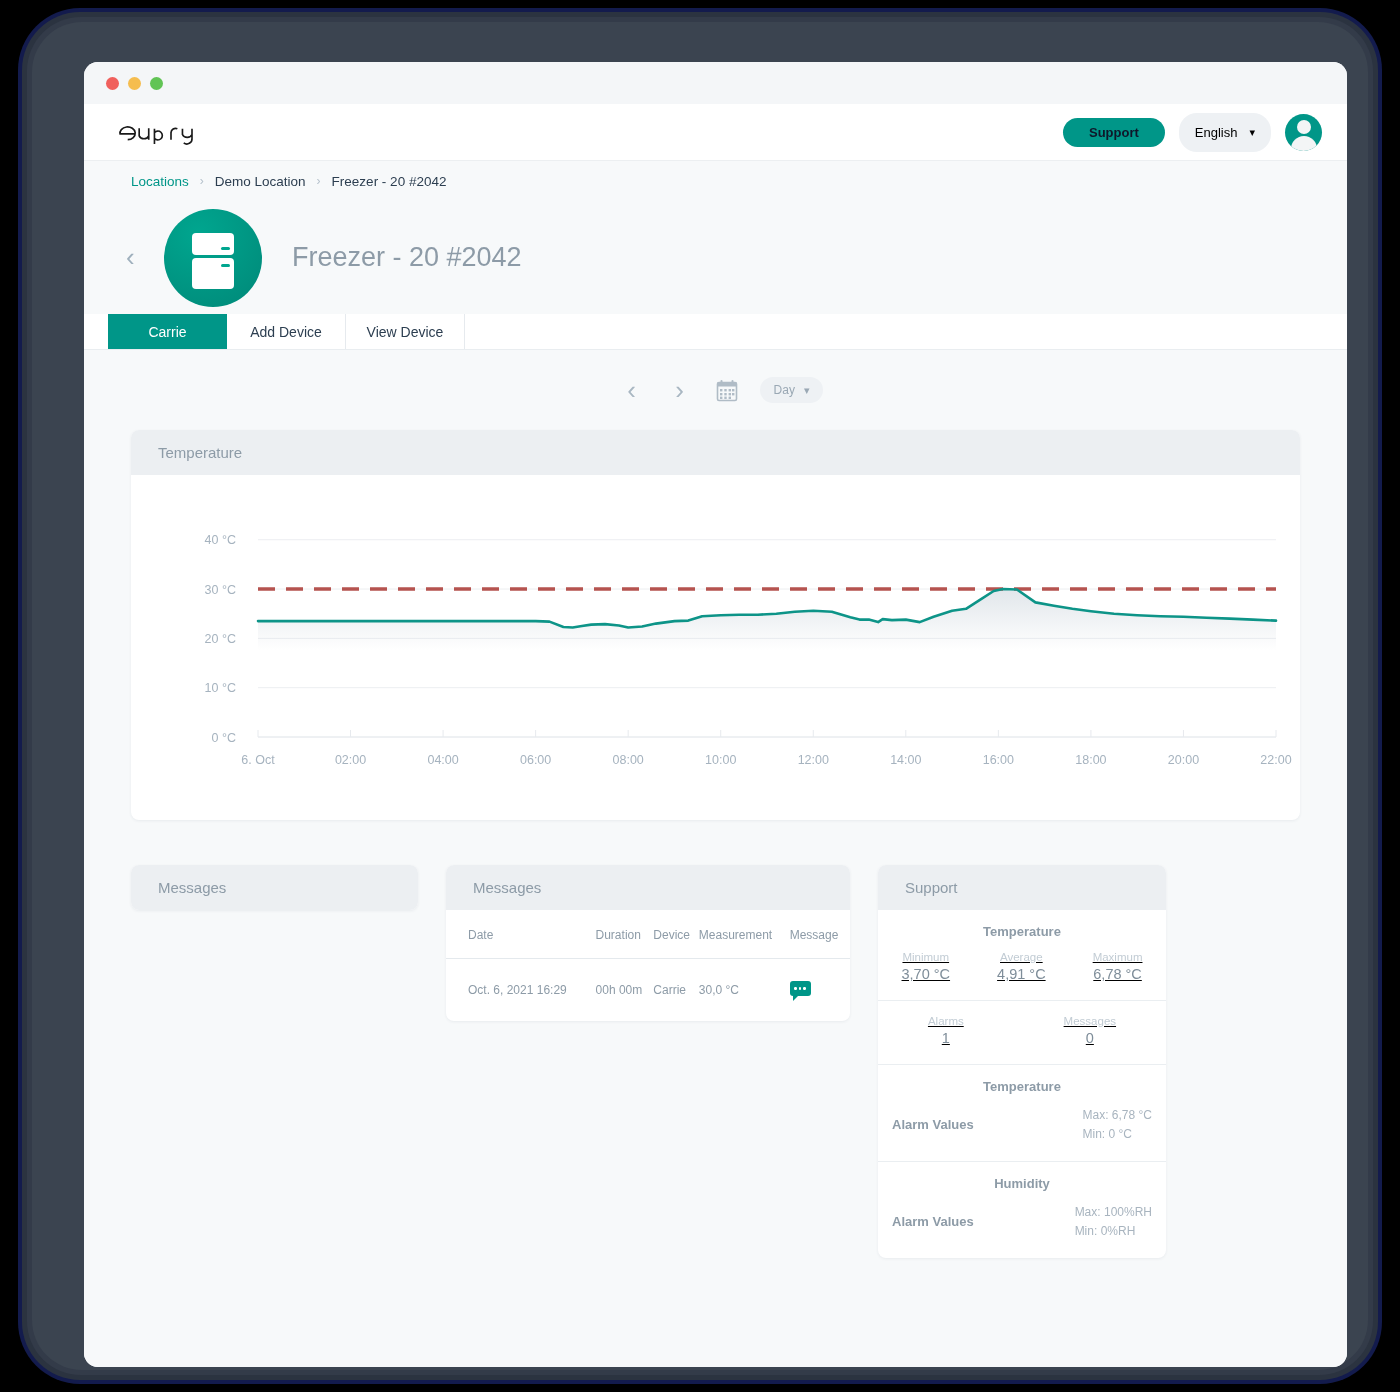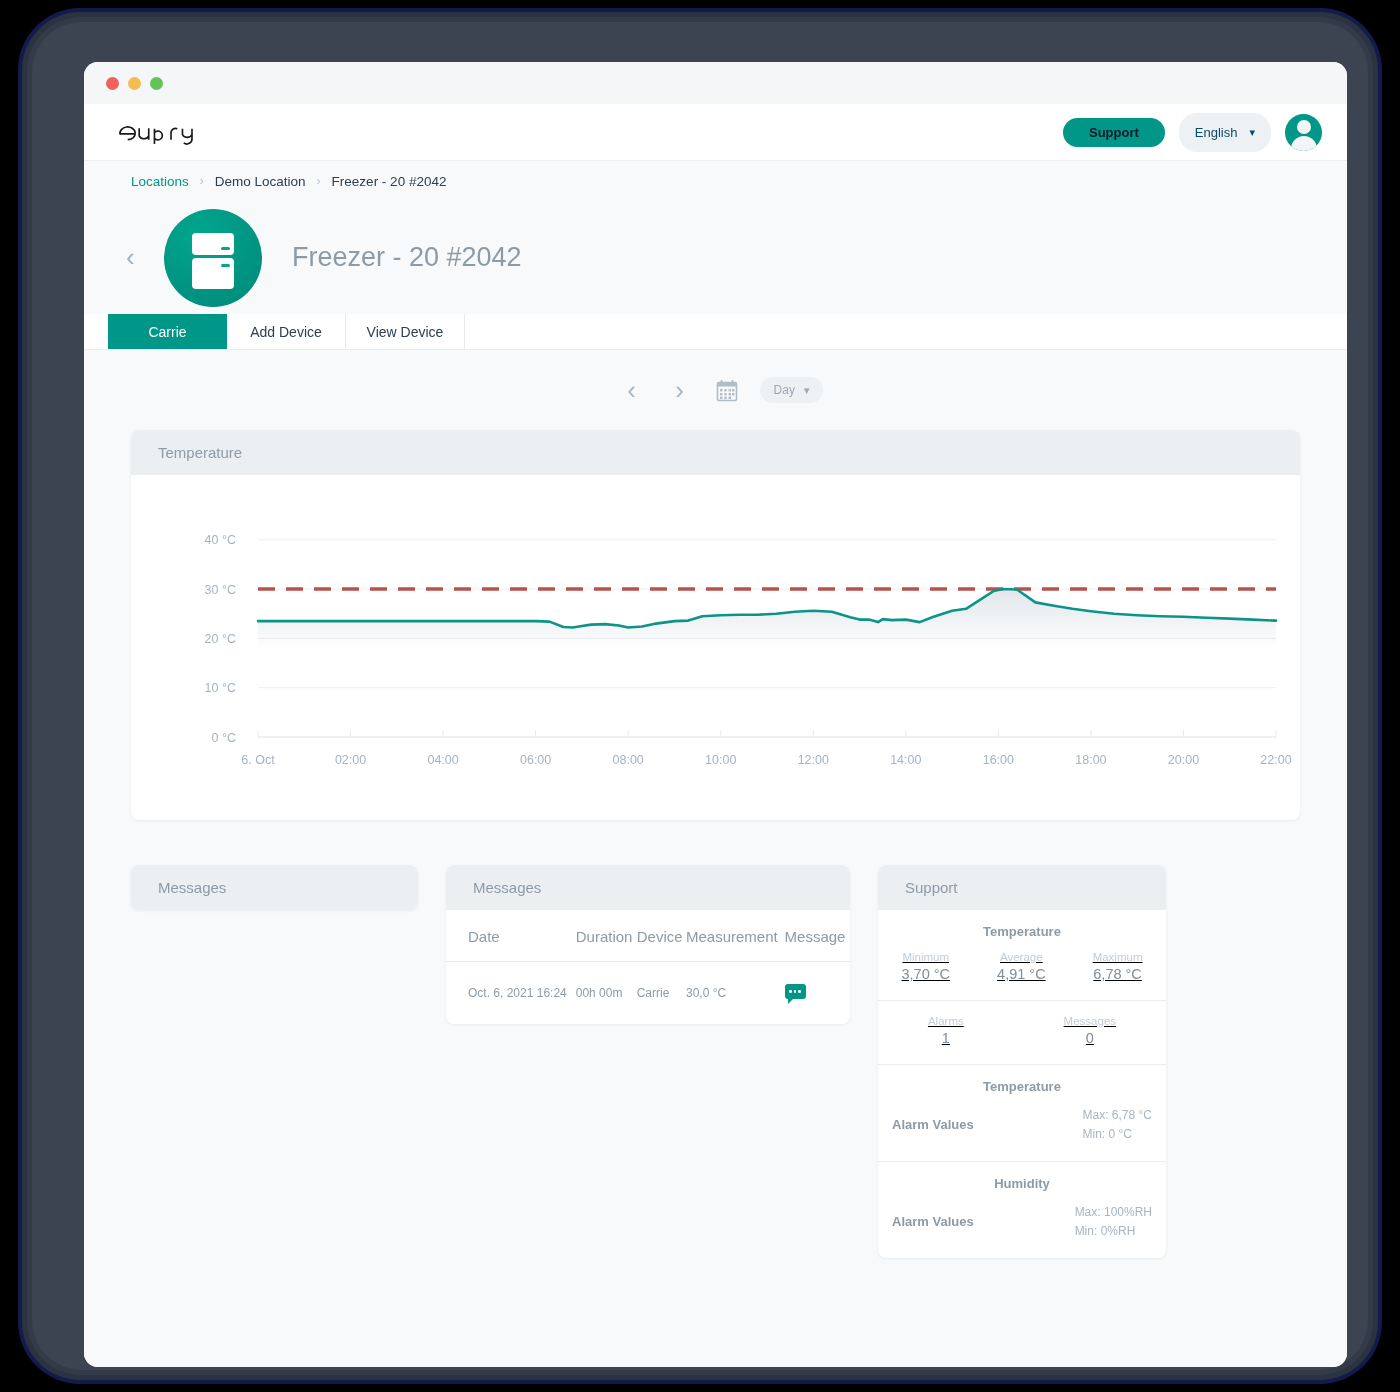--- a/index.html
+++ b/index.html
@@ -74,21 +74,21 @@
   #support-btn {
     background: #009688;
     color: #0f172a;
     font-size: 13px; font-weight: bold;
     border: none; border-radius: 18px;
     height: 29px; padding: 0 26px;
     cursor: pointer;
   }
   #lang-select {
     background: #eef1f4;
-    color: #0c4a6e;
+    color: #000000;
     font-size: 13px;
     border: none; border-radius: 18px;
     height: 39px; padding: 0 16px;
     display: flex; align-items: center; gap: 12px;
     cursor: pointer;
   }
   .chev { font-size: 11px; }
   #avatar {
     width: 37px; height: 37px; border-radius: 50%;
     background: #009688;
@@ -243,21 +243,21 @@
     align-items: flex-start;
   }
   #msg-card-left { width: 287px; }
   #msg-card-left .empty {
     padding: 27px;
     font-size: 13px; color: #8d9ba7;
   }
   #msg-card-right { width: 404px; }
   table { width: 100%; border-collapse: collapse; }
   th {
-    font-size: 15px; color: #8d9ba7; font-weight: normal;
+    font-size: 12px; color: #8d9ba7; font-weight: normal;
     text-align: left;
     padding: 18px 0 16px 0;
     border-bottom: 1px solid #e4e9ed;
   }
   td {
     font-size: 12px; color: #8d9ba7;
     padding: 22px 0 22px 0;
   }
   th:first-child, td:first-child { padding-left: 22px; }
   .bubble {
@@ -468,21 +468,21 @@
                 <tr>
                   <th>Date</th>
                   <th>Duration</th>
                   <th>Device</th>
                   <th>Measurement</th>
                   <th>Message</th>
                 </tr>
               </thead>
               <tbody>
                 <tr>
-                  <td>Oct. 6, 2021 16:24</td>
+                  <td>Oct. 6, 2021 16:29</td>
                   <td>00h 00m</td>
                   <td>Carrie</td>
                   <td>30,0 °C</td>
                   <td>
                     <span class="bubble">
                       <span class="dots">
                               <i></i>
                               <i></i>
                               <i></i>
                             </span>

